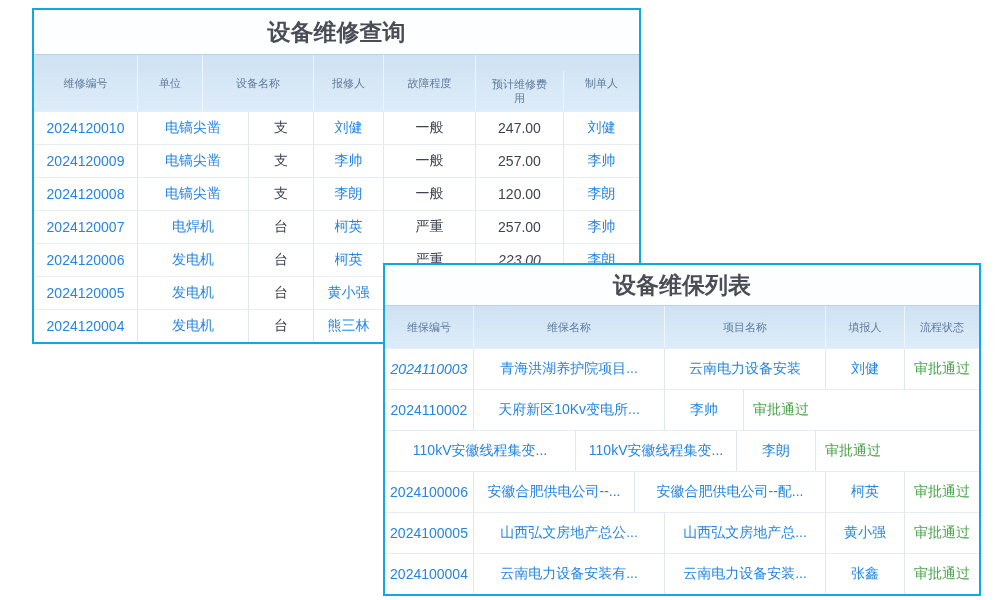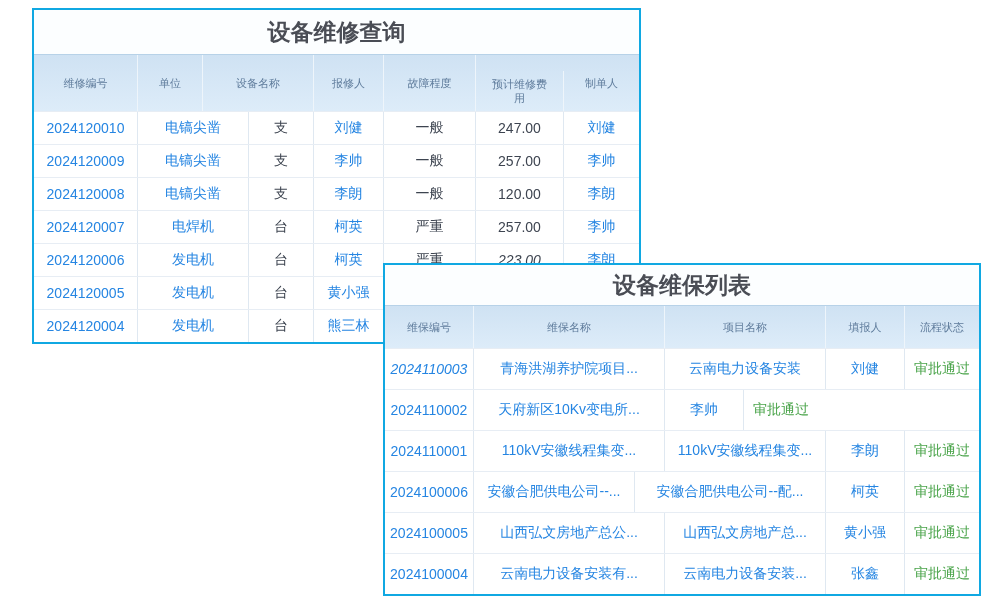--- a/index.html
+++ b/index.html
@@ -125,21 +125,20 @@
         <div class="cell link" style="width: 79px;">刘健</div>
         <div class="cell status" style="width: 74px;">审批通过</div>
       </div>
       <div class="trow">
         <div class="cell link" style="width: 89px;">2024110002</div>
         <div class="cell link" style="width: 191px;">天府新区10Kv变电所...</div>
         <div class="cell link" style="width: 79px;">李帅</div>
         <div class="cell status" style="width: 74px;">审批通过</div>
       </div>
       <div class="trow">
-        <div class="cell link" style="width: 89px;">2024110001</div>
         <div class="cell link" style="width: 191px;">110kV安徽线程集变...</div>
         <div class="cell link" style="width: 161px;">110kV安徽线程集变...</div>
         <div class="cell link" style="width: 79px;">李朗</div>
         <div class="cell status" style="width: 74px;">审批通过</div>
       </div>
       <div class="trow">
         <div class="cell link" style="width: 89px;">2024100006</div>
         <div class="cell link" style="width: 161px;">安徽合肥供电公司--...</div>
         <div class="cell link" style="width: 191px;">安徽合肥供电公司--配...</div>
         <div class="cell link" style="width: 79px;">柯英</div>

